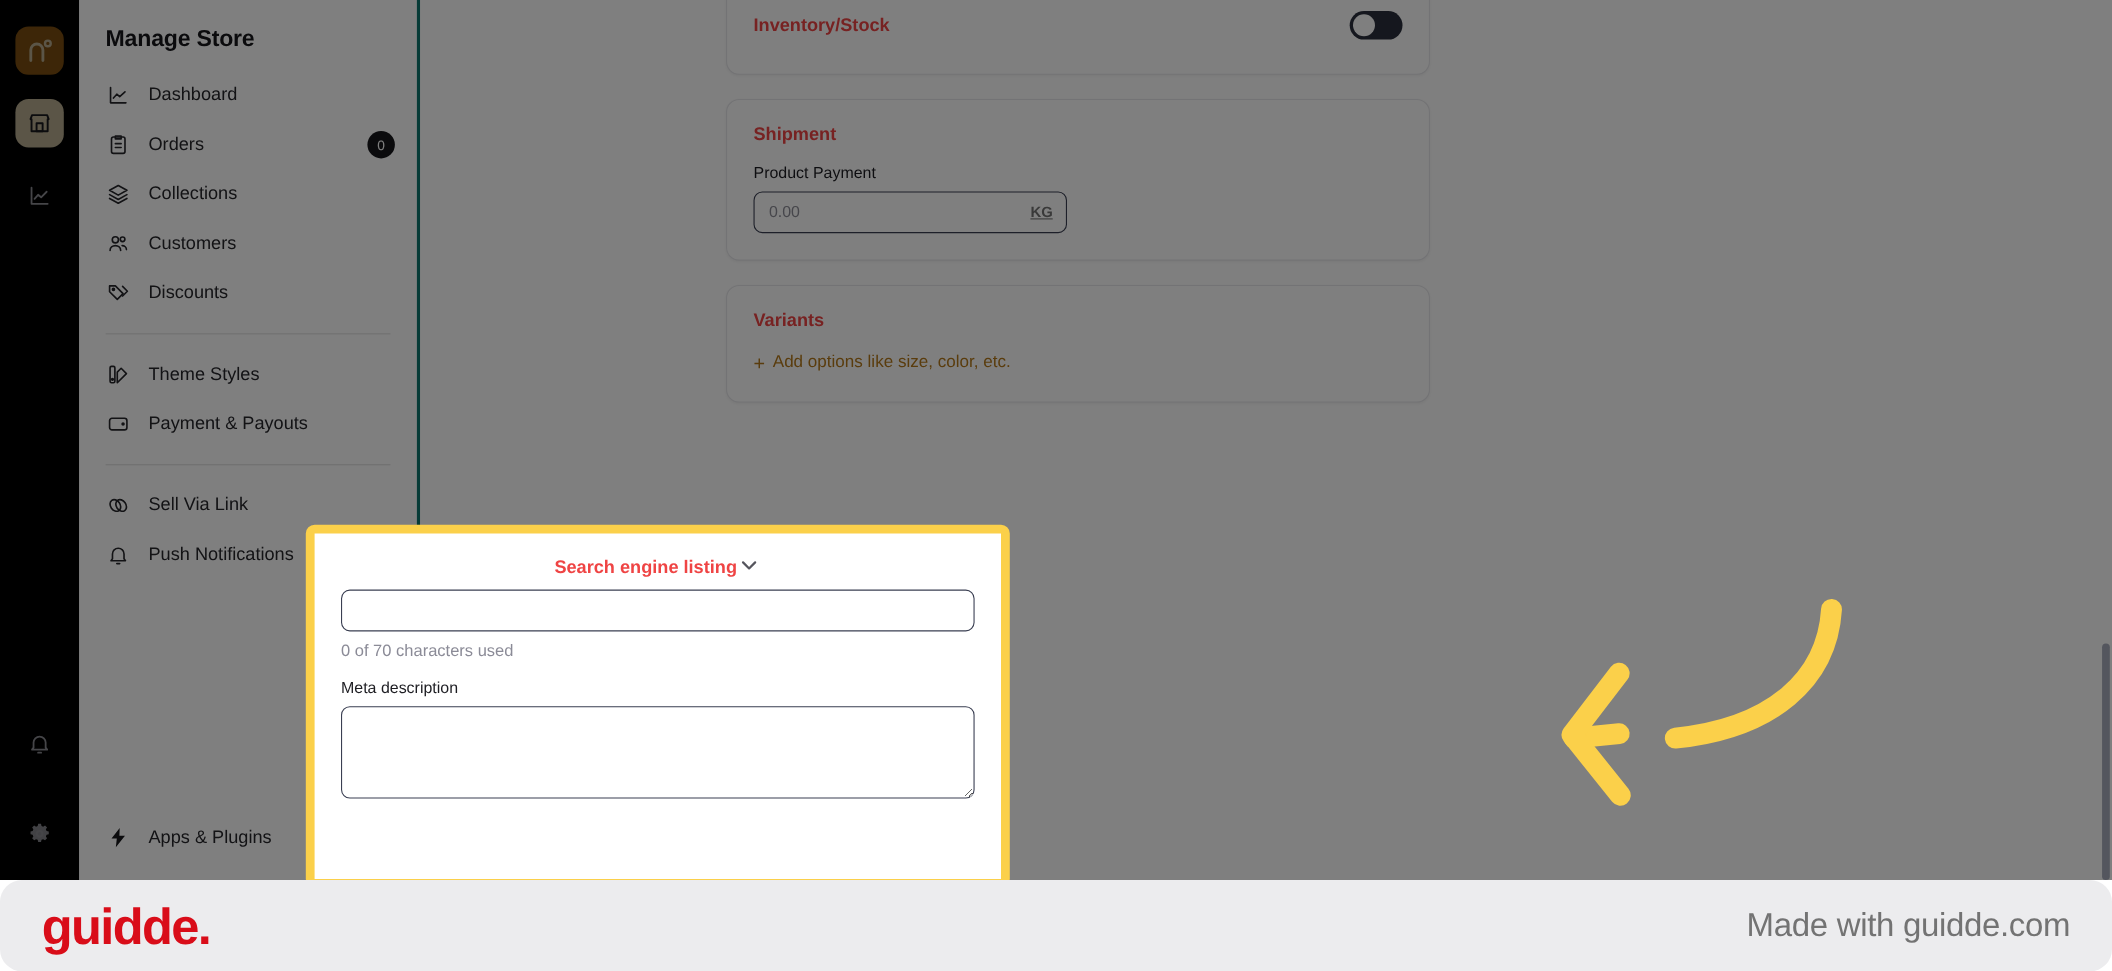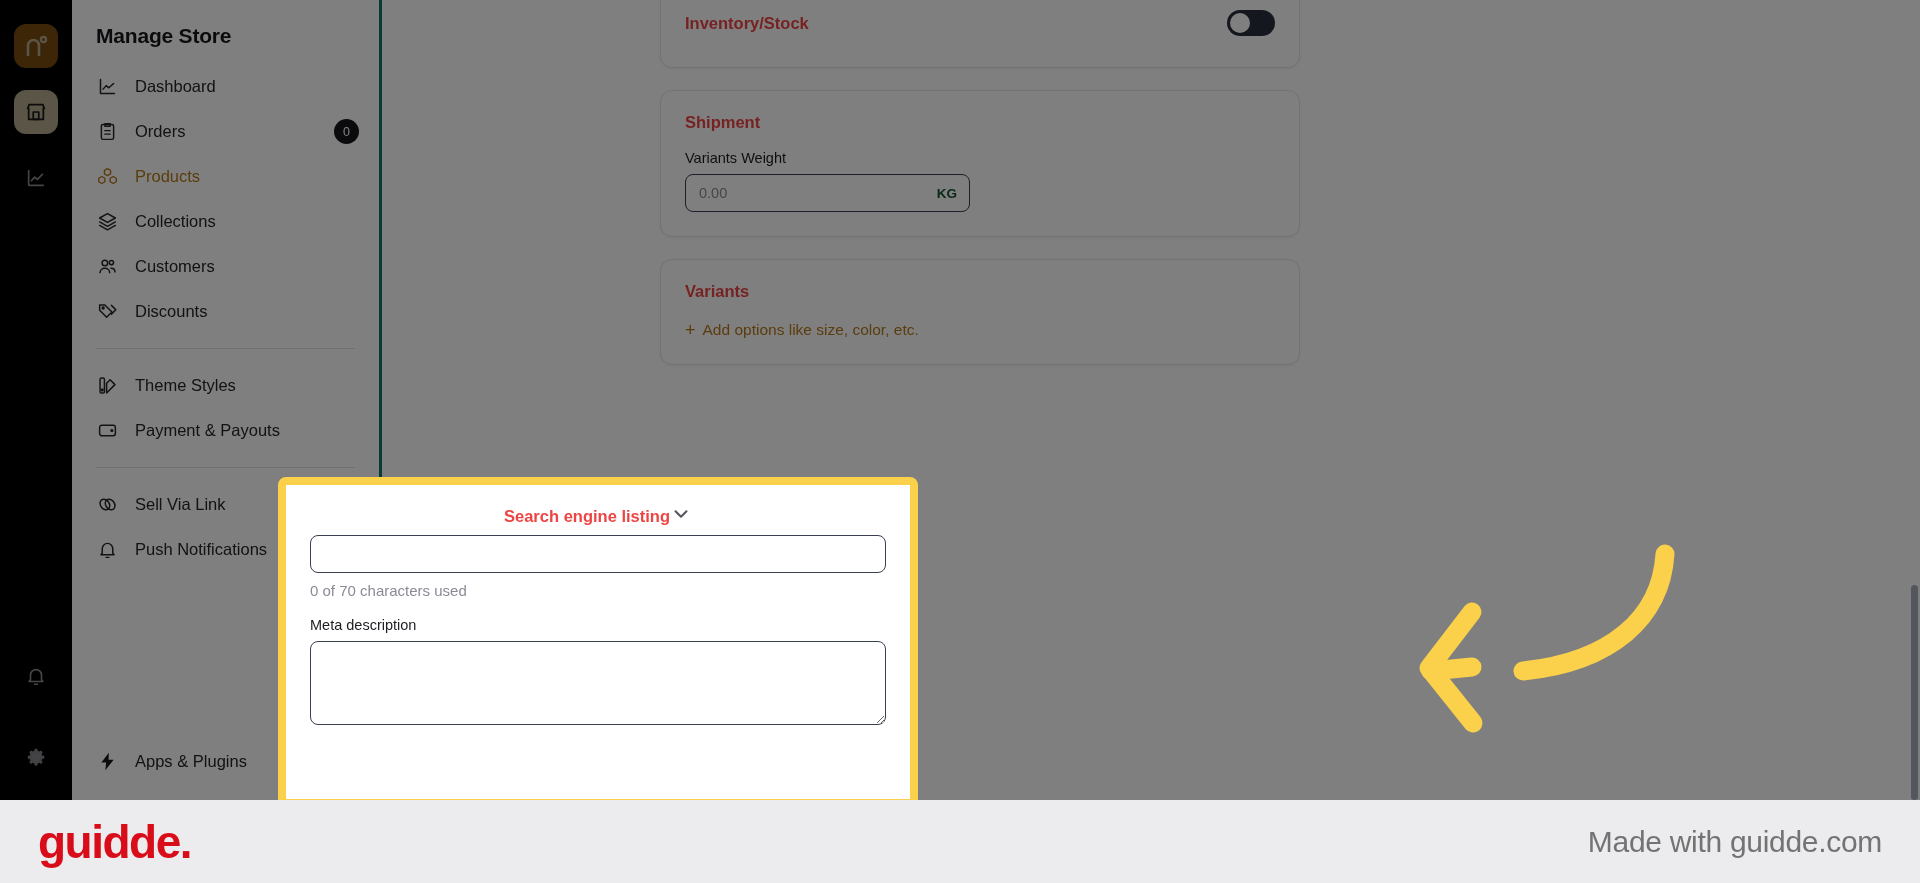--- a/index.html
+++ b/index.html
@@ -179,21 +179,22 @@
     font-family: "Liberation Sans", sans-serif;
     outline: none;
   }
   .text-input::placeholder { color: #8c8c96; }
   .input-suffix {
     position: absolute;
     right: 13px; top: 50%;
     transform: translateY(-50%);
     font-size: 13.5px;
     font-weight: bold;
-    color: #14532d;
+    color: #737373;
+    text-decoration: underline;
   }
   .link-add {
     display: inline-flex;
     align-items: center;
     gap: 7px;
     color: #b5791a;
     font-size: 15.5px;
     margin-top: 20px;
   }
   .link-add .plus { font-size: 18px; line-height: 1; }
@@ -295,20 +296,21 @@
   .footer {
     position: absolute;
     left: 0; bottom: 0;
     width: 1920px; height: 83px;
     background: #ececee;
     display: flex;
     align-items: center;
     justify-content: space-between;
     padding: 0 38px 0 38px;
     z-index: 60;
+    border-radius: 20px;
   }
   .guidde-logo {
     font-size: 46px;
     font-weight: bold;
     color: #d90d19;
     letter-spacing: -1.5px;
     font-family: "Liberation Sans", sans-serif;
   }
   .made-with {
     font-size: 30px;
@@ -379,30 +381,20 @@
             <svg width="21" height="21" viewBox="0 0 24 24" fill="none" stroke="#26262b" stroke-width="1.7" stroke-linecap="round" stroke-linejoin="round">
                 <rect x="5" y="4" width="14" height="17" rx="2"></rect>
                 <path d="M9 3h6v3H9z"></path>
                 <path d="M9 11h6M9 15h6"></path>
               </svg>
           </span>
           <span>Orders</span>
           <span class="nav-badge">0</span>
         </div>
 
-        <div class="nav-item active">
-          <span class="nav-ico">
-            <svg width="21" height="21" viewBox="0 0 24 24" fill="none" stroke="#b5791a" stroke-width="1.6" stroke-linecap="round" stroke-linejoin="round">
-                <path d="M12 3l3.5 2v4L12 11 8.5 9V5z"></path>
-                <path d="M5.5 12l3.5 2v4l-3.5 2L2 18v-4z"></path>
-                <path d="M18.5 12l3.5 2v4l-3.5 2-3.5-2v-4z"></path>
-              </svg>
-          </span>
-          <span>Products</span>
-        </div>
 
         <div class="nav-item">
           <span class="nav-ico">
             <svg width="21" height="21" viewBox="0 0 24 24" fill="none" stroke="#26262b" stroke-width="1.7" stroke-linecap="round" stroke-linejoin="round">
                 <path d="M12 3l9 5-9 5-9-5z"></path>
                 <path d="M3 12.5l9 5 9-5"></path>
                 <path d="M3 16.5l9 5 9-5"></path>
               </svg>
           </span>
           <span>Collections</span>
@@ -505,21 +497,21 @@
           <div class="card-row">
             <div class="card-title">Inventory/Stock</div>
             <div class="toggle">
               <div class="knob"></div>
             </div>
           </div>
         </div>
 
         <div class="card">
           <div class="card-title">Shipment</div>
-          <div class="field-label">Variants Weight</div>
+          <div class="field-label">Product Payment</div>
           <div class="input-wrap">
             <input class="text-input" type="text" placeholder="0.00" style="">
             <span class="input-suffix">KG</span>
           </div>
         </div>
 
         <div class="card">
           <div class="card-title">Variants</div>
           <div class="link-add">
             <span class="plus">+</span>

